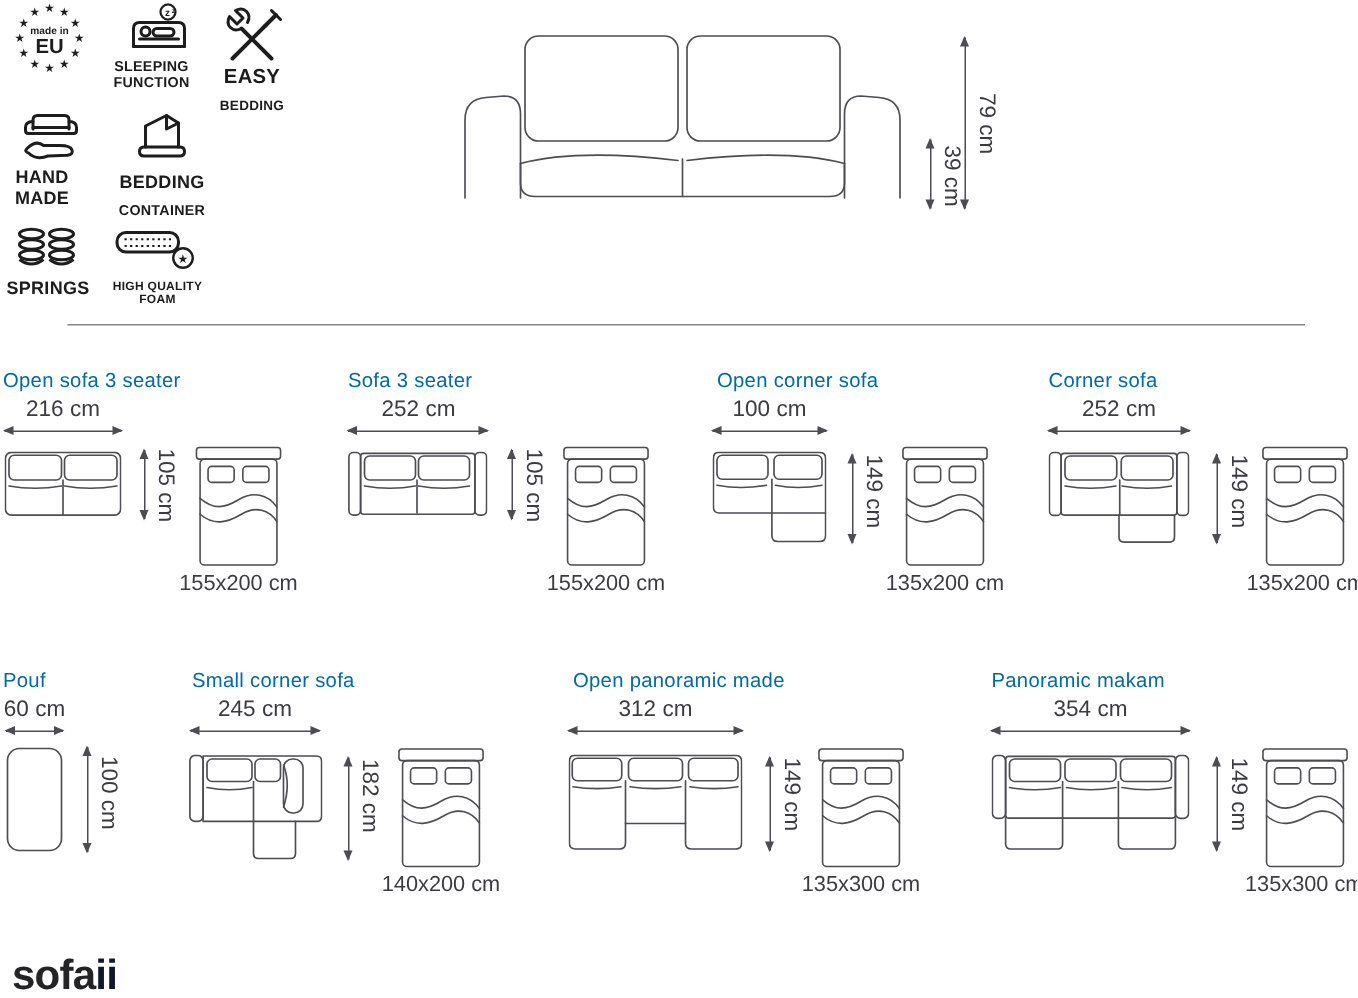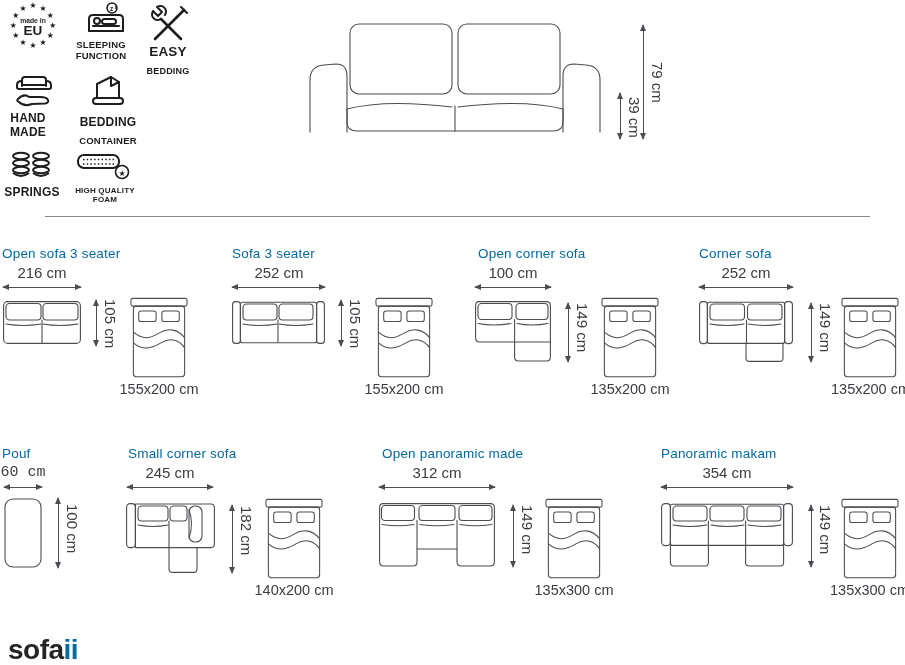--- a/index.html
+++ b/index.html
@@ -37,21 +37,21 @@
   .variant { position:absolute; }
   .variant-title { position:absolute; font-size:13.5px; color:#0369a1; white-space:nowrap; letter-spacing:.2px; }
   .bed-label { position:absolute; font-size:14.5px; color:#3b3b42; text-align:center; white-space:nowrap; }
 
   #product-title { position:absolute; left:355px; top:161px; width:200px; text-align:center;
     font-size:19px; font-weight:bold; letter-spacing:2px; color:#1a1a1a; }
 
   #divider { position:absolute; left:45px; top:216px; width:825px; height:0; border-top:1px solid #85858a; }
 
   #logo { position:absolute; left:8px; top:634px; font-size:28px; font-weight:bold; letter-spacing:-0.5px; color:#242426; }
-  #logo .accent { color:#0369a1; }
+  #logo .accent { color:#0f172a; }
 </style>
 </head>
 <body>
 
 <div id="page">
 
   <svg width="0" height="0" aria-hidden="true">
     <defs>
       <g id="bed-sym" class="sofa-stroke">
         <rect x="1" y="1" width="58" height="8" rx="2"></rect>
@@ -292,21 +292,21 @@
     <div class="varrow" style="left:112px; top:63px; height:59px;"></div>
     <div class="vlabel" style="left:118px; top:63px;">149 cm</div>
     <svg class="abs" style="left:142px; top:57px;" width="58" height="82" viewBox="0 0 60 84">
         <use href="#bed-sym"></use>
       </svg>
     <div class="bed-label" style="left:132px; top:141px; width:74px;">135x200 cm</div>
   </div>
 
   <div class="variant" style="left:0; top:440px; width:110px; height:170px;">
     <div class="variant-title" style="left:2px; top:6px;">Pouf</div>
-    <div class="hlabel" style="left:23px; top:24px;font-family:Liberation Mono, monospace;">60 cm</div>
+    <div class="hlabel" style="left:23px; top:24px;">60 cm</div>
     <div class="harrow" style="left:4px; top:47px; width:38px;"></div>
     <svg class="abs" style="left:4px; top:58px;" width="38" height="70" viewBox="0 0 38 70">
       <g class="sofa-stroke">
           <rect x="1" y="1" width="36" height="68" rx="8"></rect>
         </g>
     </svg>
     <div class="varrow" style="left:58px; top:58px; height:70px;"></div>
     <div class="vlabel" style="left:64px; top:64px;">100 cm</div>
   </div>
 

